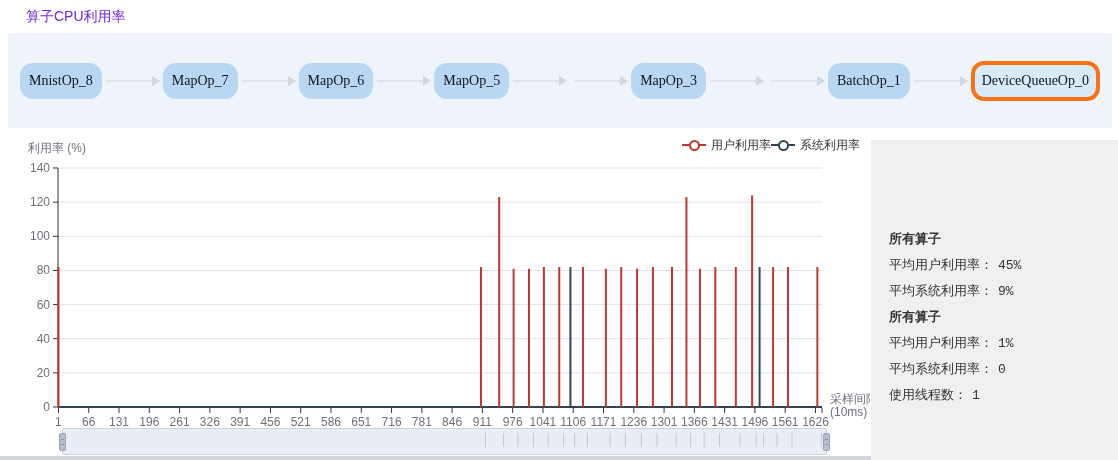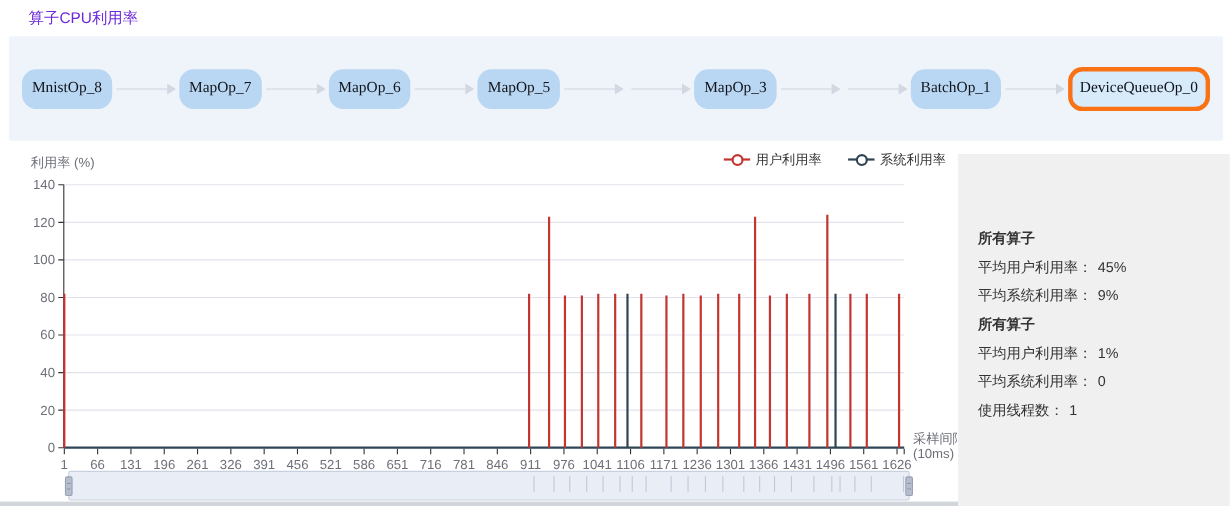--- a/index.html
+++ b/index.html
@@ -14,40 +14,40 @@
             display:flex;align-items:center;padding:16px 12px;box-sizing:border-box;}
   .pnode{background:#b9d6f2;border-radius:13px;padding:10px 9px;font-family:"Liberation Serif",serif;
          font-size:14px;color:#10141a;white-space:nowrap;flex:0 0 auto;}
   .pnode.selected{background:#d8ebfa;border:4px solid #f97316;padding:8px 7px;}
   .parrow{flex:1 1 auto;height:2px;background:#dfe3eb;position:relative;margin:0 4px;min-width:14px;}
   .parrow::after{content:"";position:absolute;right:-1px;top:-4px;width:0;height:0;
                  border-left:8px solid #d2d8e2;border-top:5px solid transparent;border-bottom:5px solid transparent;}
 
   
   .y-name{position:absolute;left:28px;top:140px;font-size:12px;color:#6e7079;}
-  .legend{position:absolute;top:137px;right:258px;display:flex;align-items:center;gap:24px;height:16px;}
+  .legend{position:absolute;top:137px;right:258px;display:flex;align-items:center;gap:0;height:16px;}
   .legend-item{display:flex;align-items:center;gap:5px;cursor:pointer;}
   .lmark{position:relative;width:24px;height:12px;display:inline-block;}
   .lline{position:absolute;left:0;top:5px;width:24px;height:2px;background:#c23531;}
   .lcircle{position:absolute;left:7px;top:1px;width:7px;height:7px;border:2px solid #c23531;border-radius:50%;background:#fff;}
   .ltext{font-size:12px;color:#333;}
   #plot{position:absolute;left:0;top:160px;}
 
   
   .datazoom{position:absolute;left:62px;top:428px;width:765px;height:27px;background:#e9eef6;
             border:1px solid #c8d1e0;box-sizing:border-box;border-radius:2px;}
   .dz-handle{position:absolute;top:50%;width:7px;height:18px;margin-top:-9px;background:#b6bdcc;
              border:1px solid #99a2b4;border-radius:2px;box-sizing:border-box;}
   .dz-handle::before,.dz-handle::after{content:"";position:absolute;left:1px;right:1px;height:1px;background:#8b94a6;}
   .dz-handle::before{top:5px;} .dz-handle::after{bottom:5px;}
   .dz-handle.left{left:-4px;} .dz-handle.right{right:-4px;}
 
   
   .stats-panel{position:absolute;left:871px;top:140px;width:247px;height:320px;background:#f0f0f0;
-               box-sizing:border-box;padding:64px 10px 0 18px;}
+               box-sizing:border-box;padding:87px 10px 0 18px;font-family:Liberation Mono, monospace;}
   .stat-heading{font-size:13px;font-weight:bold;color:#333;line-height:26px;}
   .stat-row{font-size:13px;color:#333;line-height:26px;}
   .stat-row .stat-value{margin-left:5px;}
 
   .bottom-strip{position:absolute;left:0;top:456px;width:871px;height:4px;background:#d2d5da;}
 </style>
 </head>
 <body>
 
 <div class="stage">

